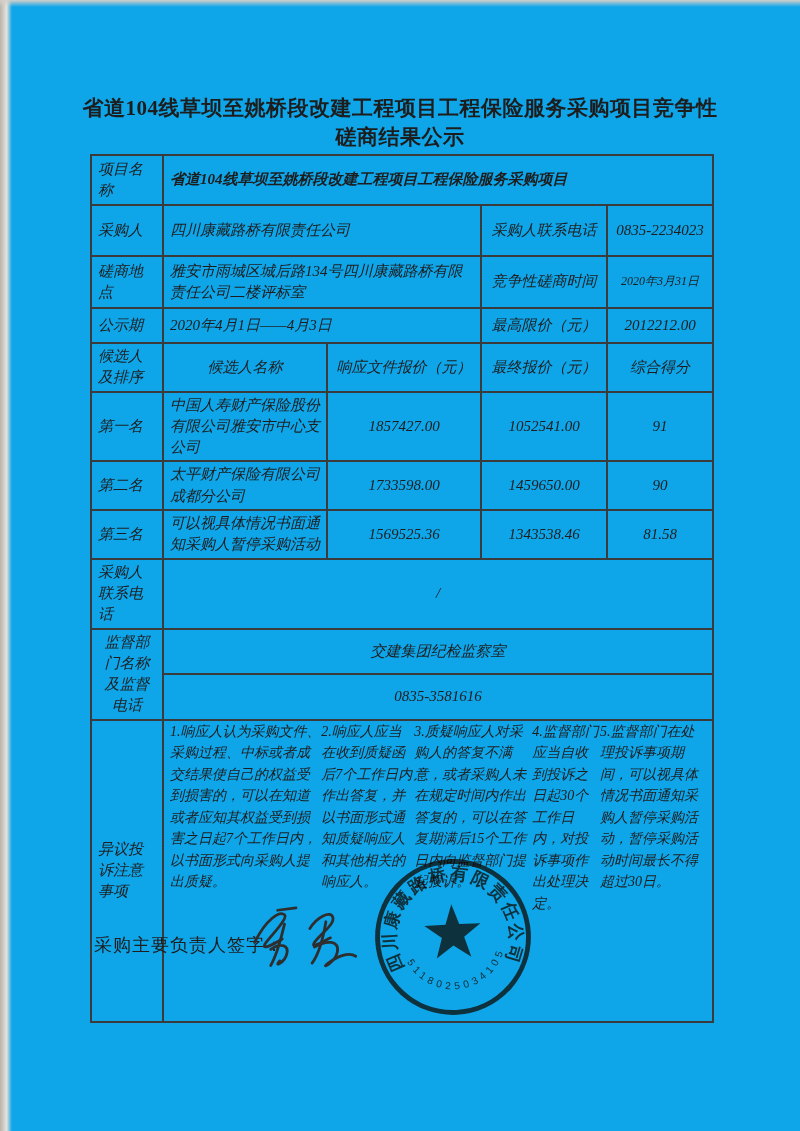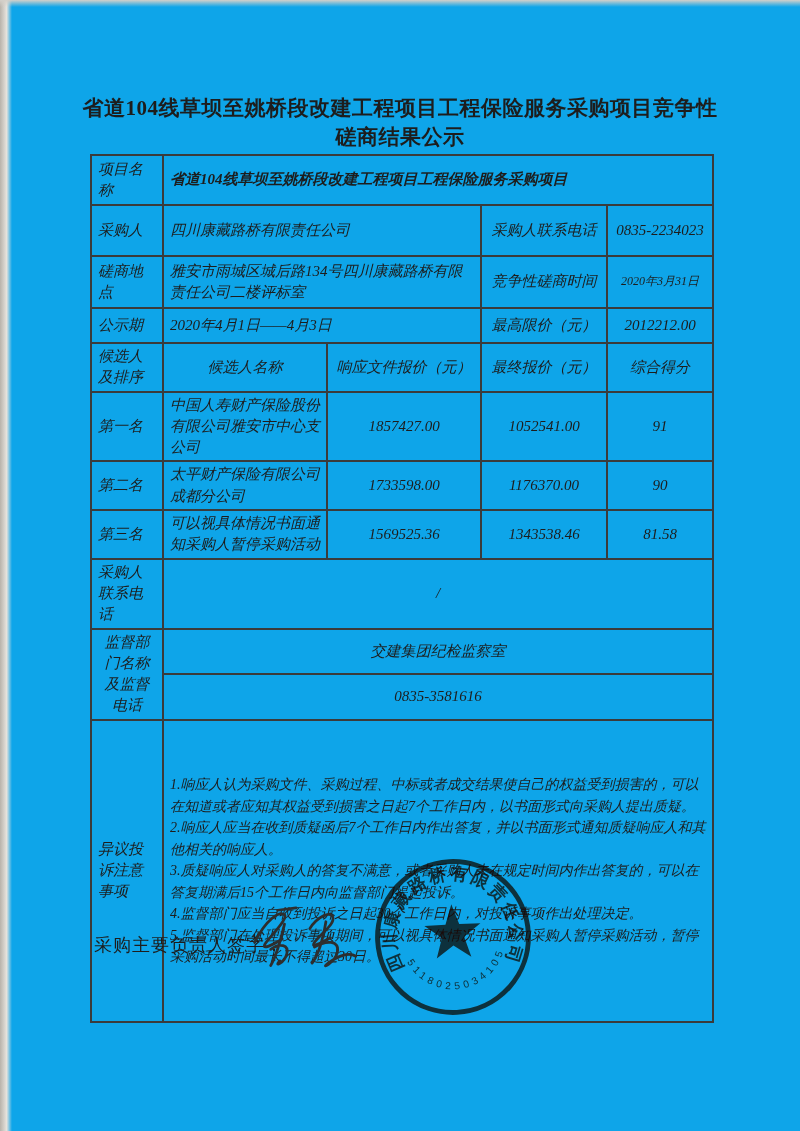--- a/index.html
+++ b/index.html
@@ -31,21 +31,21 @@
   .r-pub td{height:29px}
   .r-chead td{height:36px}
   .r-c1 td{height:63px}
   .r-c2 td{height:41px}
   .r-c3 td{height:39px}
   .r-other td{height:37px}
   .r-sup1 td{height:35px}
   .r-sup2 td{height:35px}
   .r-obj td{height:296px}
 
-  .obj-box{display:flex;flex-direction:column;justify-content:center;
+  .obj-box{display:flex;flex-direction:row;justify-content:center;
     height:100%;padding:0 6px;font-size:14px;line-height:21.5px;}
   .obj-box p{margin:0;}
 
   .sig-label{position:absolute;left:94px;top:933px;font-size:18px;letter-spacing:1px;}
   .sig-ink{position:absolute;left:250px;top:903px;width:115px;height:72px;}
 
   .seal{position:absolute;left:371px;top:855px;width:164px;height:164px;
     opacity:.88;mix-blend-mode:multiply;transform:rotate(-3deg);}
 </style>
 </head>
@@ -109,21 +109,21 @@
       <td>中国人寿财产保险股份有限公司雅安市中心支公司</td>
       <td class="c">1857427.00</td>
       <td class="c">1052541.00</td>
       <td class="c">91</td>
     </tr>
 
     <tr class="r-c2">
       <td class="lbl">第二名</td>
       <td>太平财产保险有限公司成都分公司</td>
       <td class="c">1733598.00</td>
-      <td class="c">1176370.00</td>
+      <td class="c">1459650.00</td>
       <td class="c">90</td>
     </tr>
 
     <tr class="r-c3">
       <td class="lbl">第三名</td>
       <td>可以视具体情况书面通知采购人暂停采购活动</td>
       <td class="c">1569525.36</td>
       <td class="c">1343538.46</td>
       <td class="c">81.58</td>
     </tr>

